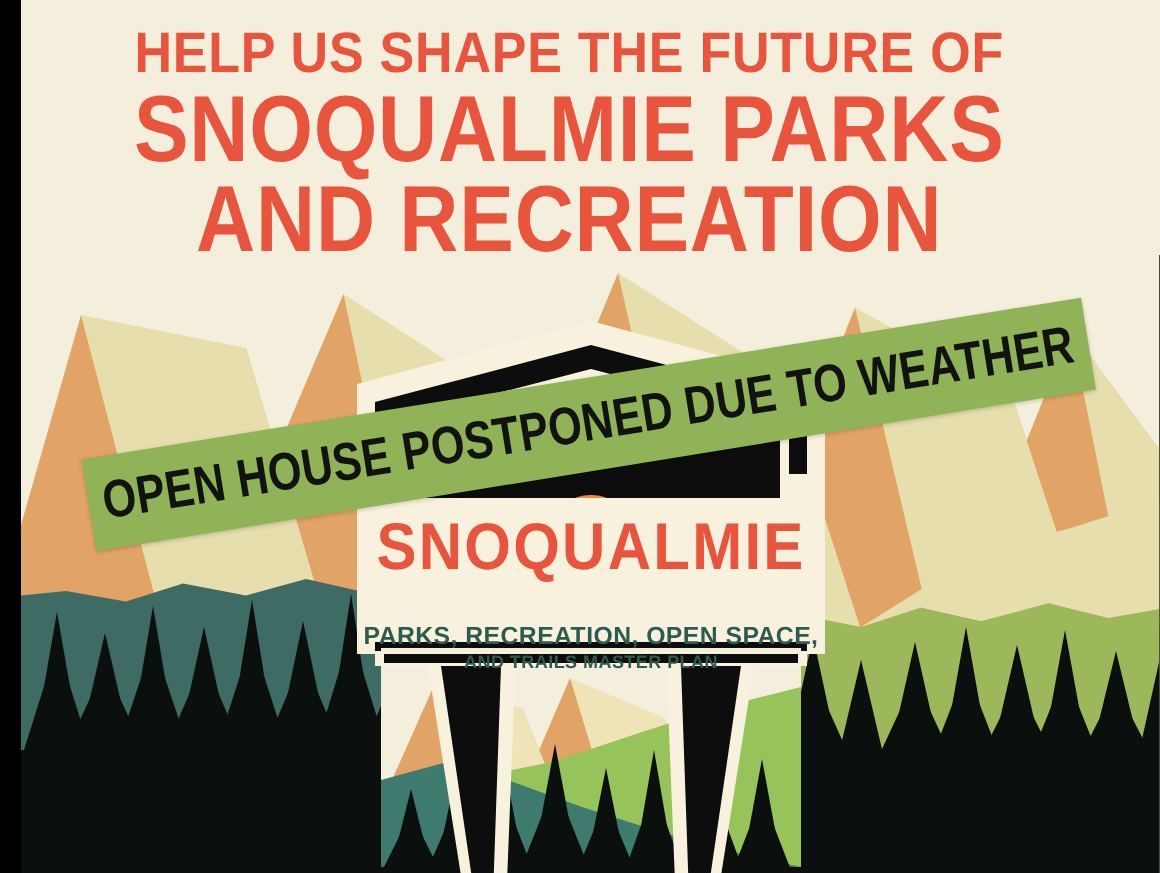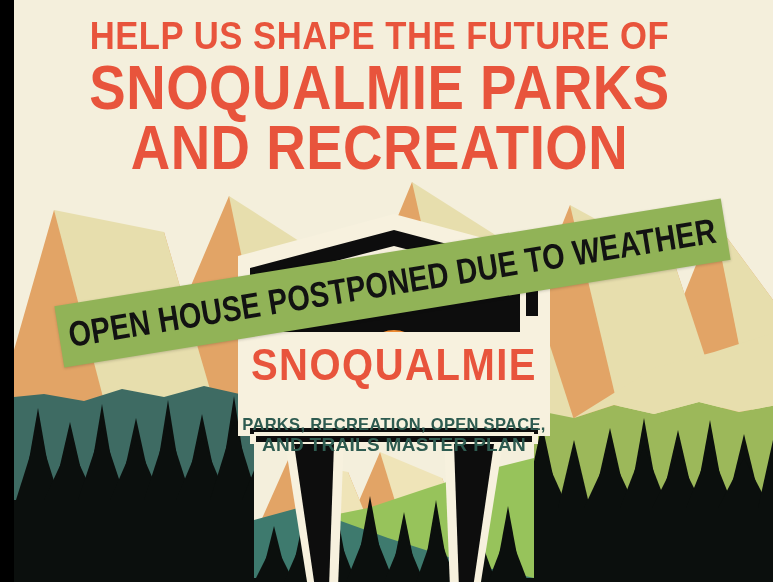--- a/index.html
+++ b/index.html
@@ -86,21 +86,21 @@
   .sign-sub {
     top:166px;
     color:#2E5B50;
     font-family:"Liberation Sans", sans-serif;
     font-weight:bold;
     font-size:16.5px;
     letter-spacing:0.3px;
     line-height:1.18;
     margin-top:29px;
   }
-  .sign-sub .l2 { display:block; font-size:19px; }
+  .sign-sub .l2 { display:block; font-size:12px; }
 
   
   .banner {
     position:absolute;
     left:55px; top:252px;
     width:675px; height:62px;
     background:#91B357;
     transform:rotate(-9.2deg);
     transform-origin:center center;
     z-index:50;

